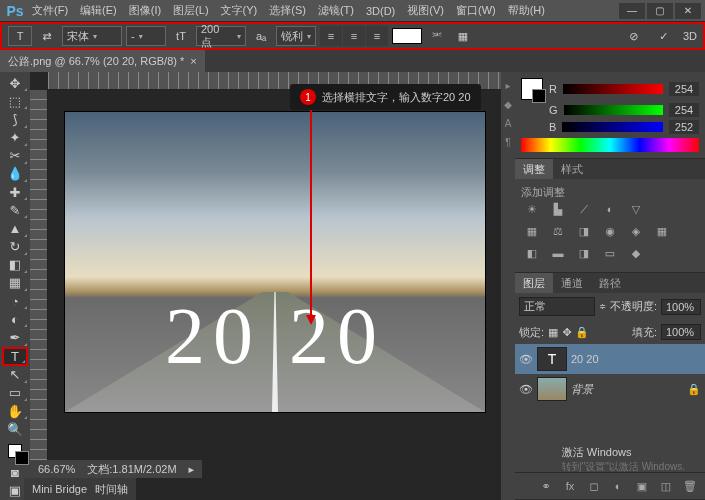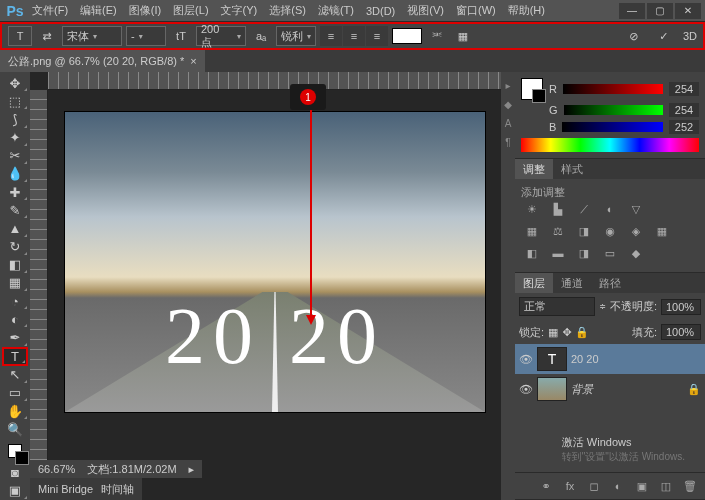--- a/index.html
+++ b/index.html
@@ -57,22 +57,22 @@
 .adj-icon{width:22px;height:18px;display:flex;align-items:center;justify-content:center;color:#aaa}
 .layers-panel{flex:1;display:flex;flex-direction:column}
 .layer-opts{display:flex;gap:4px;padding:4px;align-items:center}
 .layer-dropdown{background:#333;border:1px solid #222;padding:1px 4px;flex:1}
 .layer-row{display:flex;align-items:center;height:30px;padding:0 4px;gap:4px}
 .layer-row.active{background:#5a7a9a}
 .layer-eye{width:14px;text-align:center}
 .layer-thumb{width:30px;height:24px;background:#888;border:1px solid #222}
 .layer-thumb.text{background:#333;display:flex;align-items:center;justify-content:center;color:#fff;font-size:14px}
 .status-bar{position:absolute;bottom:22px;left:30px;height:18px;background:#424242;display:flex;align-items:center;gap:12px;padding:0 8px;font-size:10px;color:#aaa}
-.mini-bridge{position:absolute;bottom:0;left:30px;height:22px;display:flex;align-items:center;gap:8px;padding:0 8px;font-size:10px;color:#aaa;background:#3a3a3a}
-.watermark{position:absolute;bottom:36px;right:20px;color:#888;font-size:13px}
+.mini-bridge{position:absolute;bottom:0;left:24px;height:22px;display:flex;align-items:center;gap:8px;padding:0 8px;font-size:10px;color:#aaa;background:#3a3a3a}
+.watermark{position:absolute;bottom:26px;right:20px;color:#888;font-size:13px}
 .watermark .sub{font-size:10px;color:#777}
 .side-icons{width:14px;background:#424242;display:flex;flex-direction:column;gap:8px;padding-top:8px;align-items:center}
 .side-icons div{font-size:10px;color:#888}
 </style>
 </head>
 <body>
 
 <div class="menubar">
   <div class="ps-logo">Ps</div>
   <div class="menu-item">文件(F)</div>
@@ -165,20 +165,21 @@
     </div>
     <div class="tool">◙</div>
     <div class="tool">▣<span class="corner"></span></div>
   </div>
 
   <div class="canvas-area">
     <div class="ruler-h"></div>
     <div class="ruler-v"></div>
     <div class="annotation">
       <div class="anno-num">1</div>
+      <span>选择横排文字，输入数字20 20</span>
     </div>
     <div class="anno-arrow"></div>
     <div class="canvas">
       <div class="road"></div>
       <div class="road-line"></div>
       <div class="txt-2020">20 20</div>
     </div>
   </div>
 
   <div class="side-icons">

